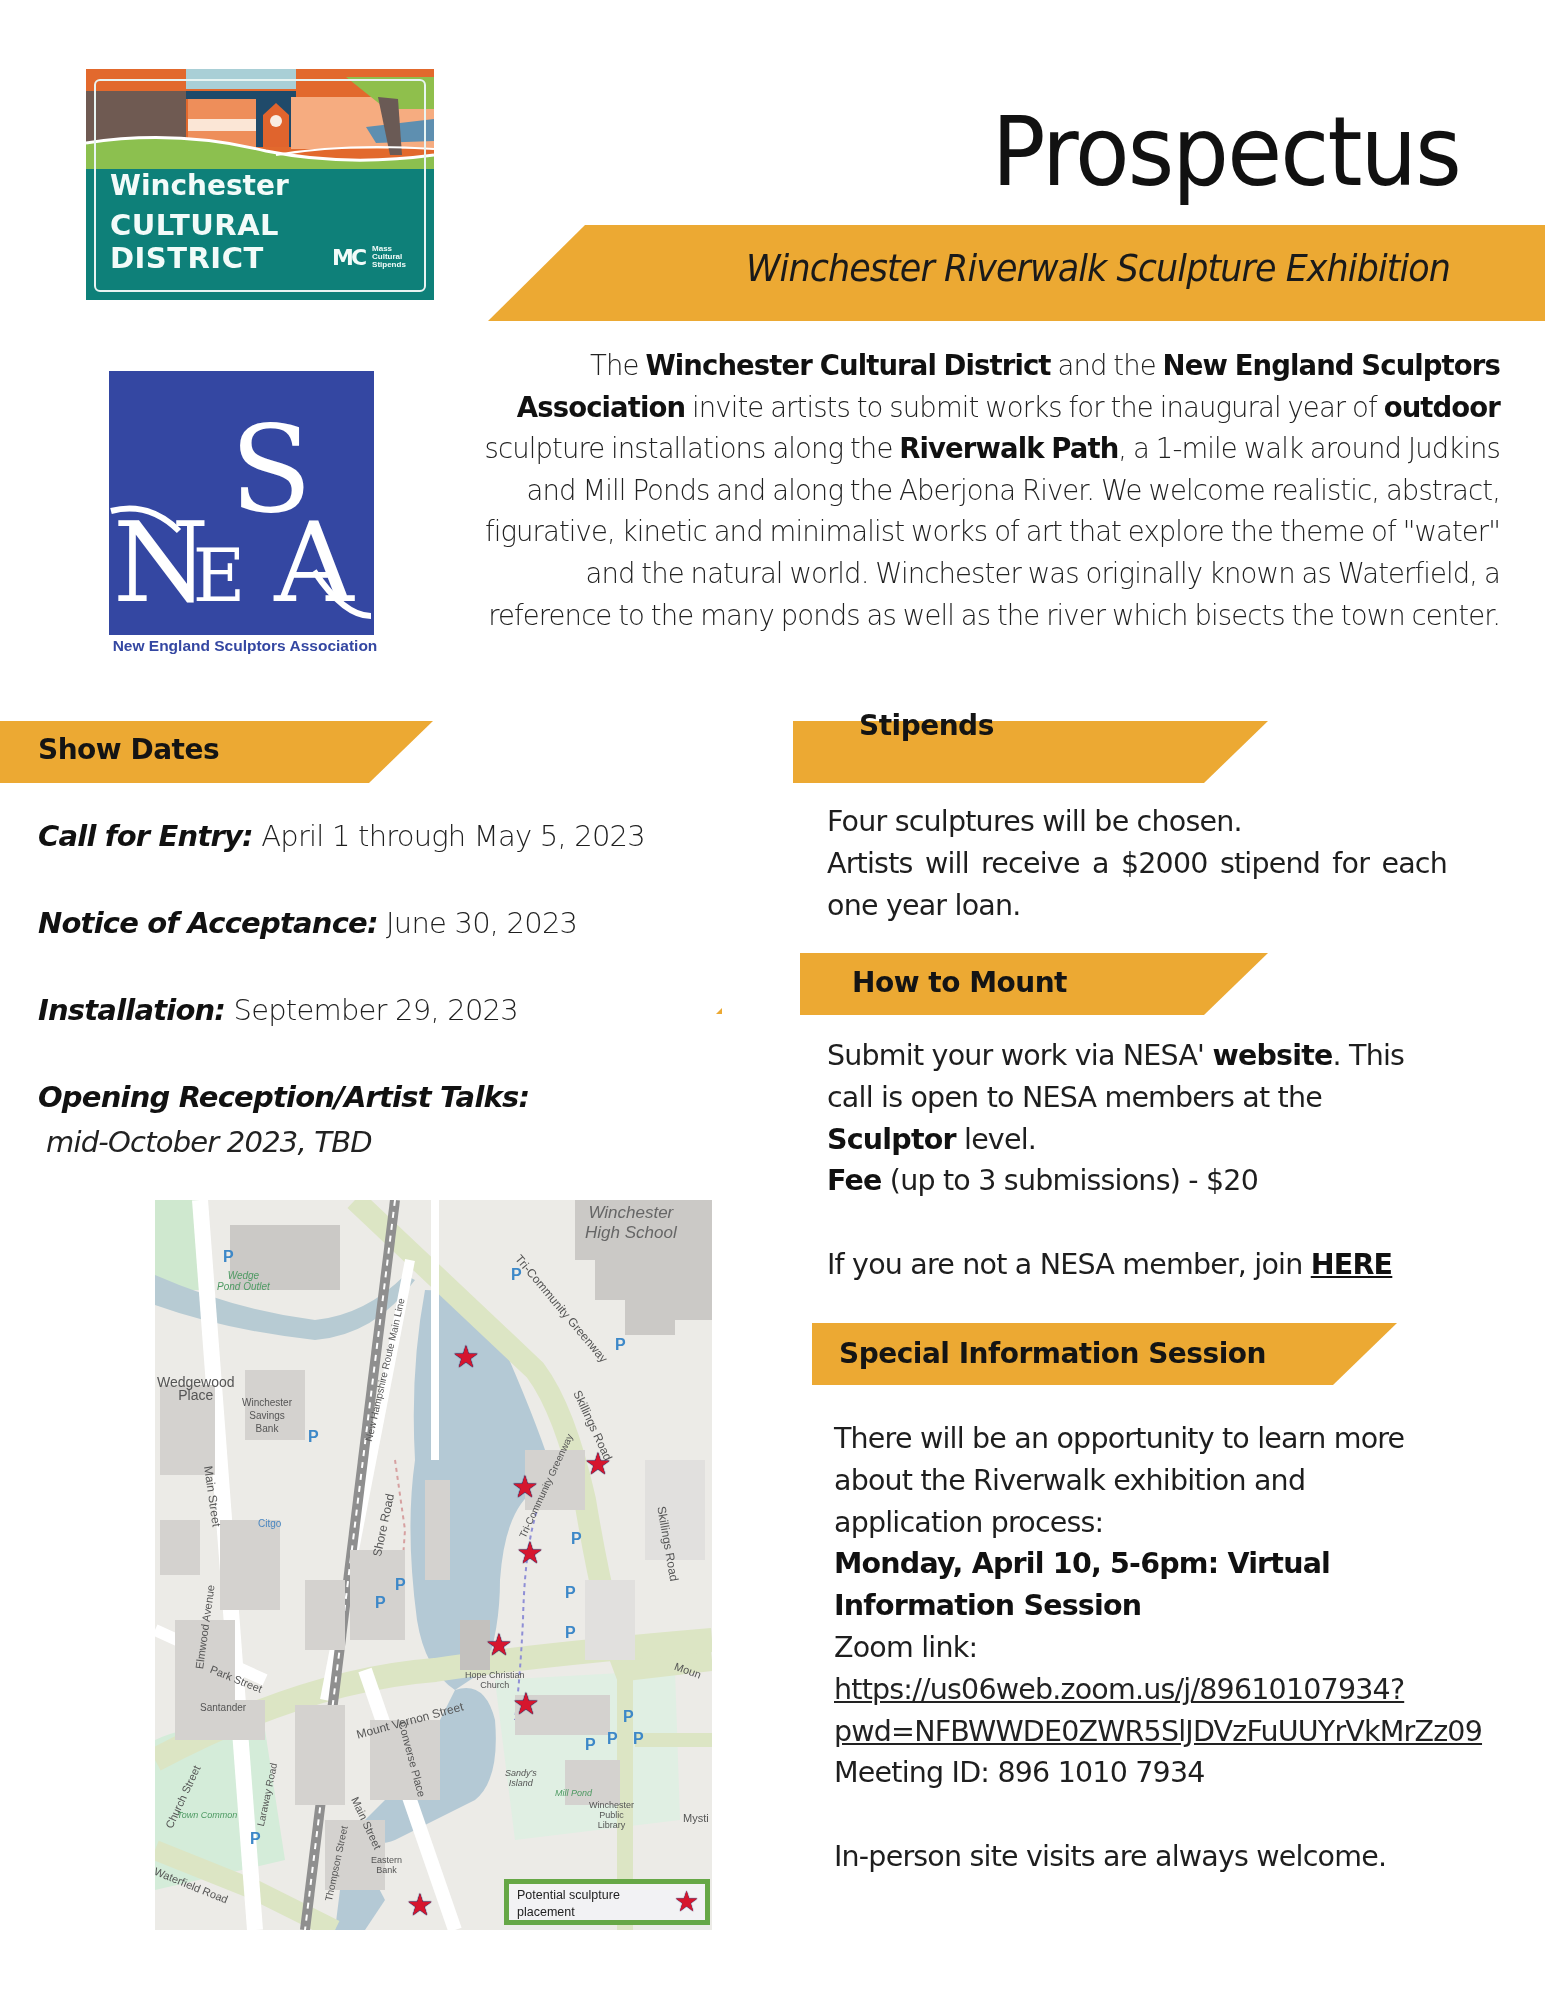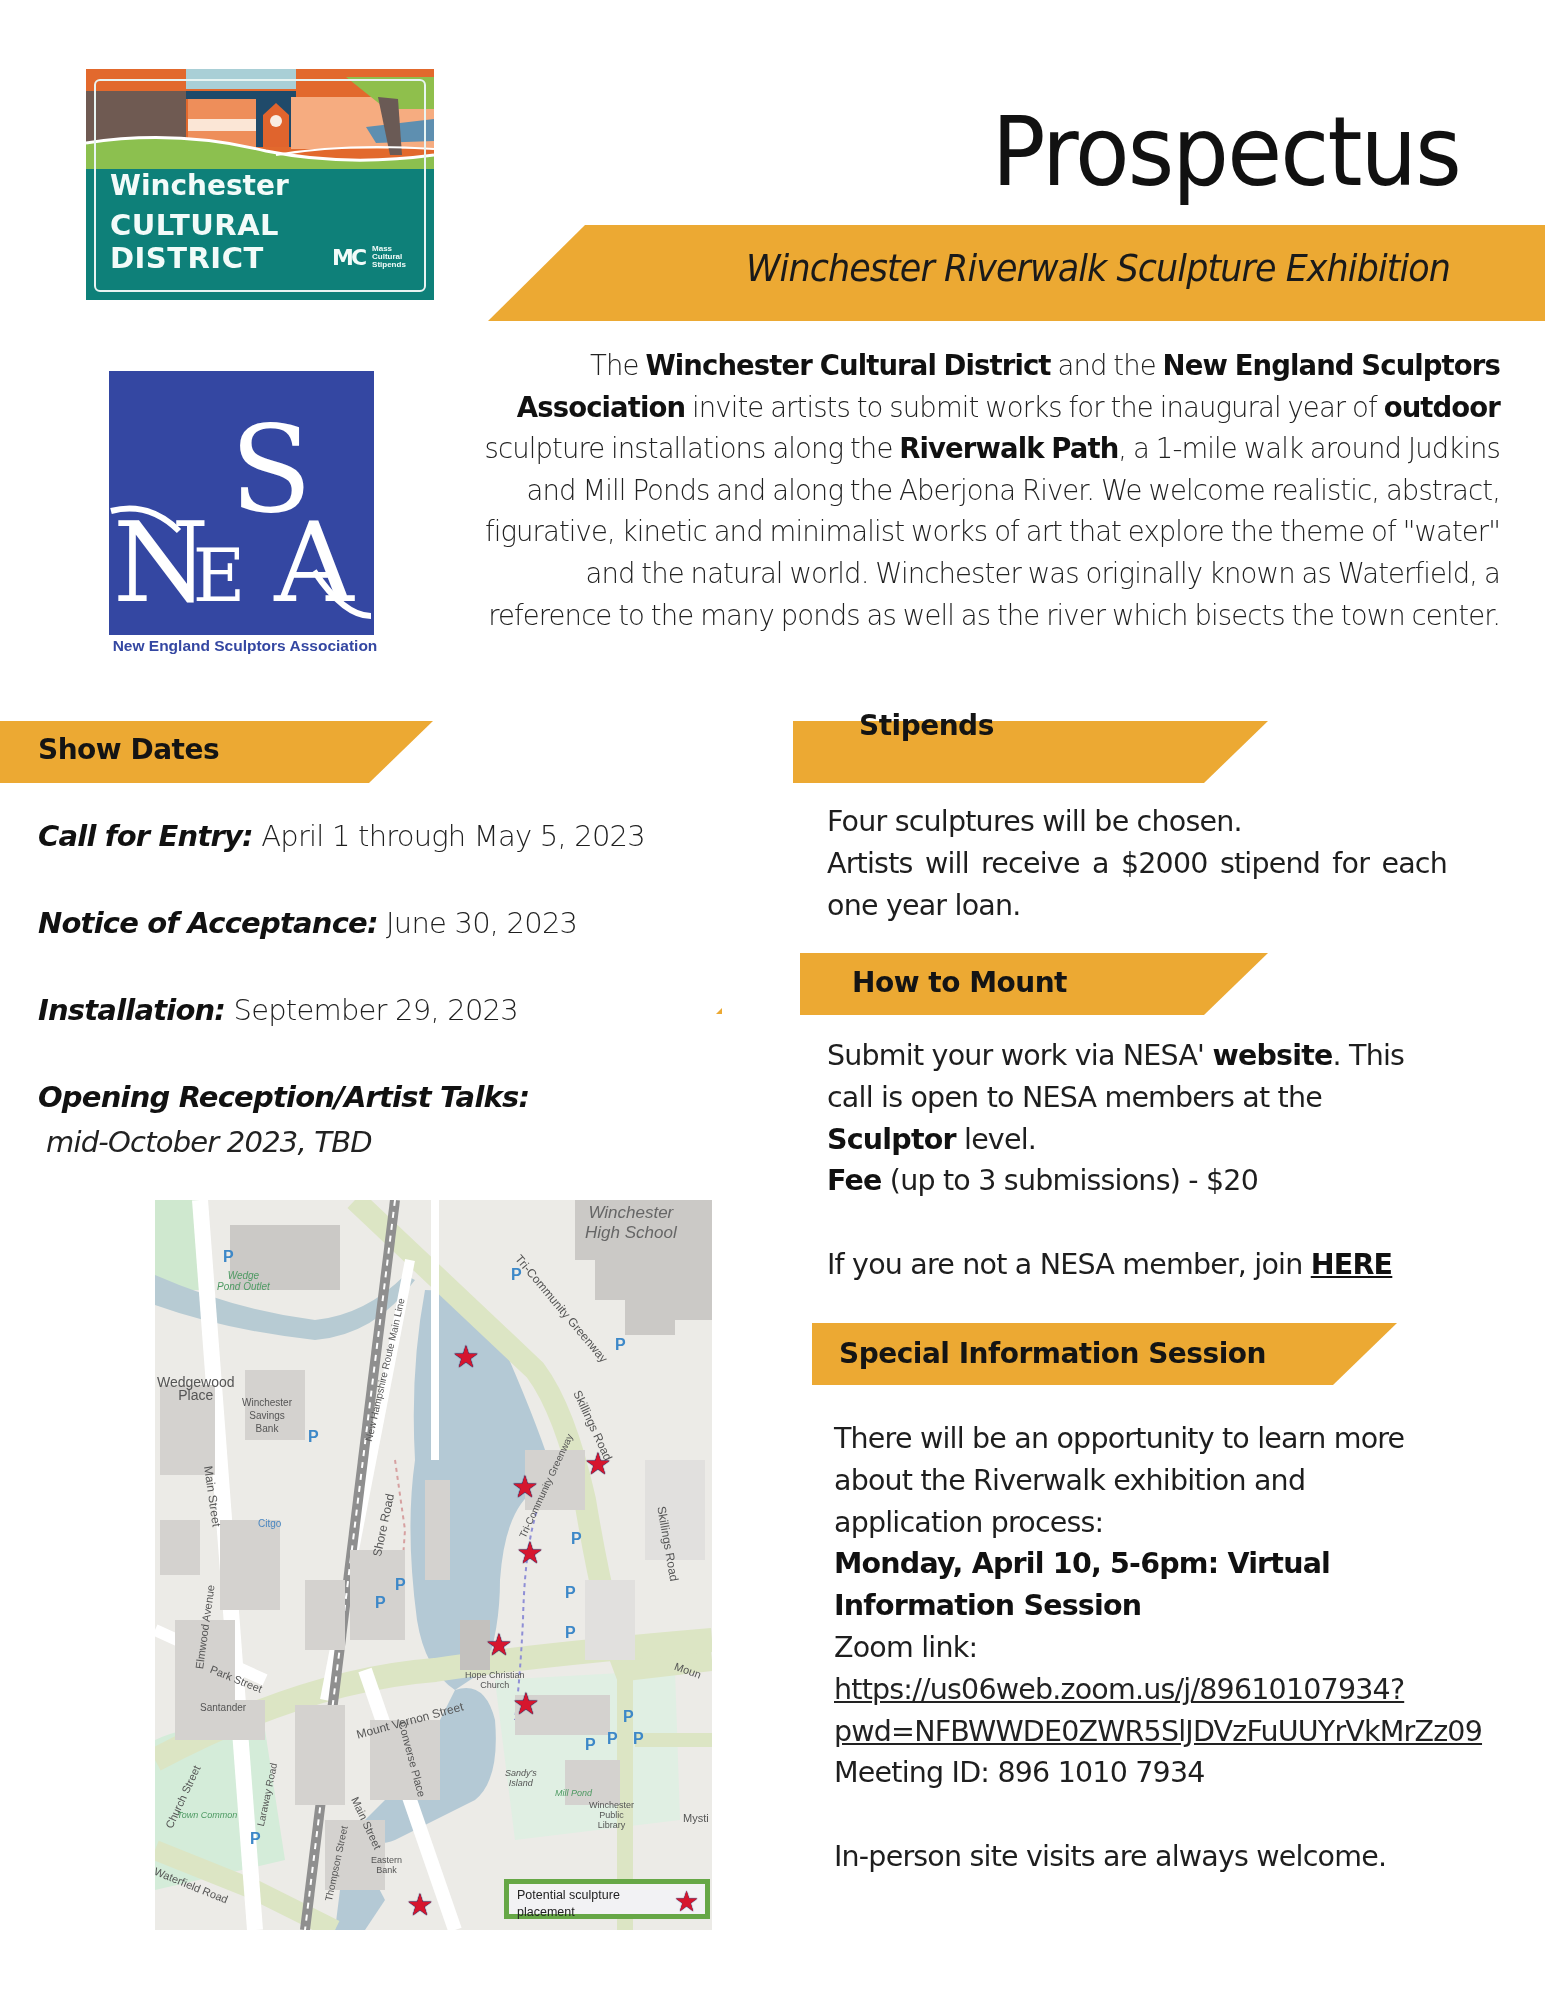--- a/index.html
+++ b/index.html
@@ -65,21 +65,21 @@
   .stip-text .just { text-align: justify; text-align-last: justify; }
   .apply-text { left: 827px; top: 1035px; width: 620px; }
   .apply-text .u { text-decoration: underline; font-weight: bold; color: #111; }
   .session-text { left: 834px; top: 1418px; width: 640px; }
   .session-text .link { text-decoration: underline; color: #222; }
   .gap { height: 41.8px; }
 
   
   .map { left: 155px; top: 1200px; width: 557px; height: 730px; background: #ecebe7; overflow: hidden; }
   .map svg { position: absolute; left: 0; top: 0; }
-  .map-legend { position: absolute; left: 349px; top: 679px; width: 206px; height: 40px; background: #f2f2f4; border: 5px solid #66a746; }
+  .map-legend { position: absolute; left: 349px; top: 679px; width: 206px; height: 46px; background: #f2f2f4; border: 5px solid #66a746; }
   .map-legend-text { position: absolute; left: 8px; top: 3px; font-size: 12.5px; line-height: 17px; color: #222; }
   .map-legend-star { position: absolute; right: 6px; top: 4px; font-size: 28px; line-height: 28px; color: #d6162e; text-shadow: 0 0 1px #2c2e6a, 0 0 1px #2c2e6a; }
   .star { position: absolute; font-size: 30px; line-height: 30px; color: #d6162e; text-shadow: 0 0 1px #262a64, 0 0 1px #262a64, 0 0 1px #262a64; transform: translate(-50%, -50%); }
   .mlabel { position: absolute; font-size: 14px; color: #555; white-space: nowrap; }
   .mlabel.it { font-style: italic; }
   .mlabel.big { font-size: 17px; font-style: italic; color: #666; line-height: 20px; }
   .mlabel.green { color: #4e9a63; font-style: italic; }
   .mlabel.blue { color: #3d88c8; font-size: 16px; font-weight: bold; }
 </style>
 </head>

